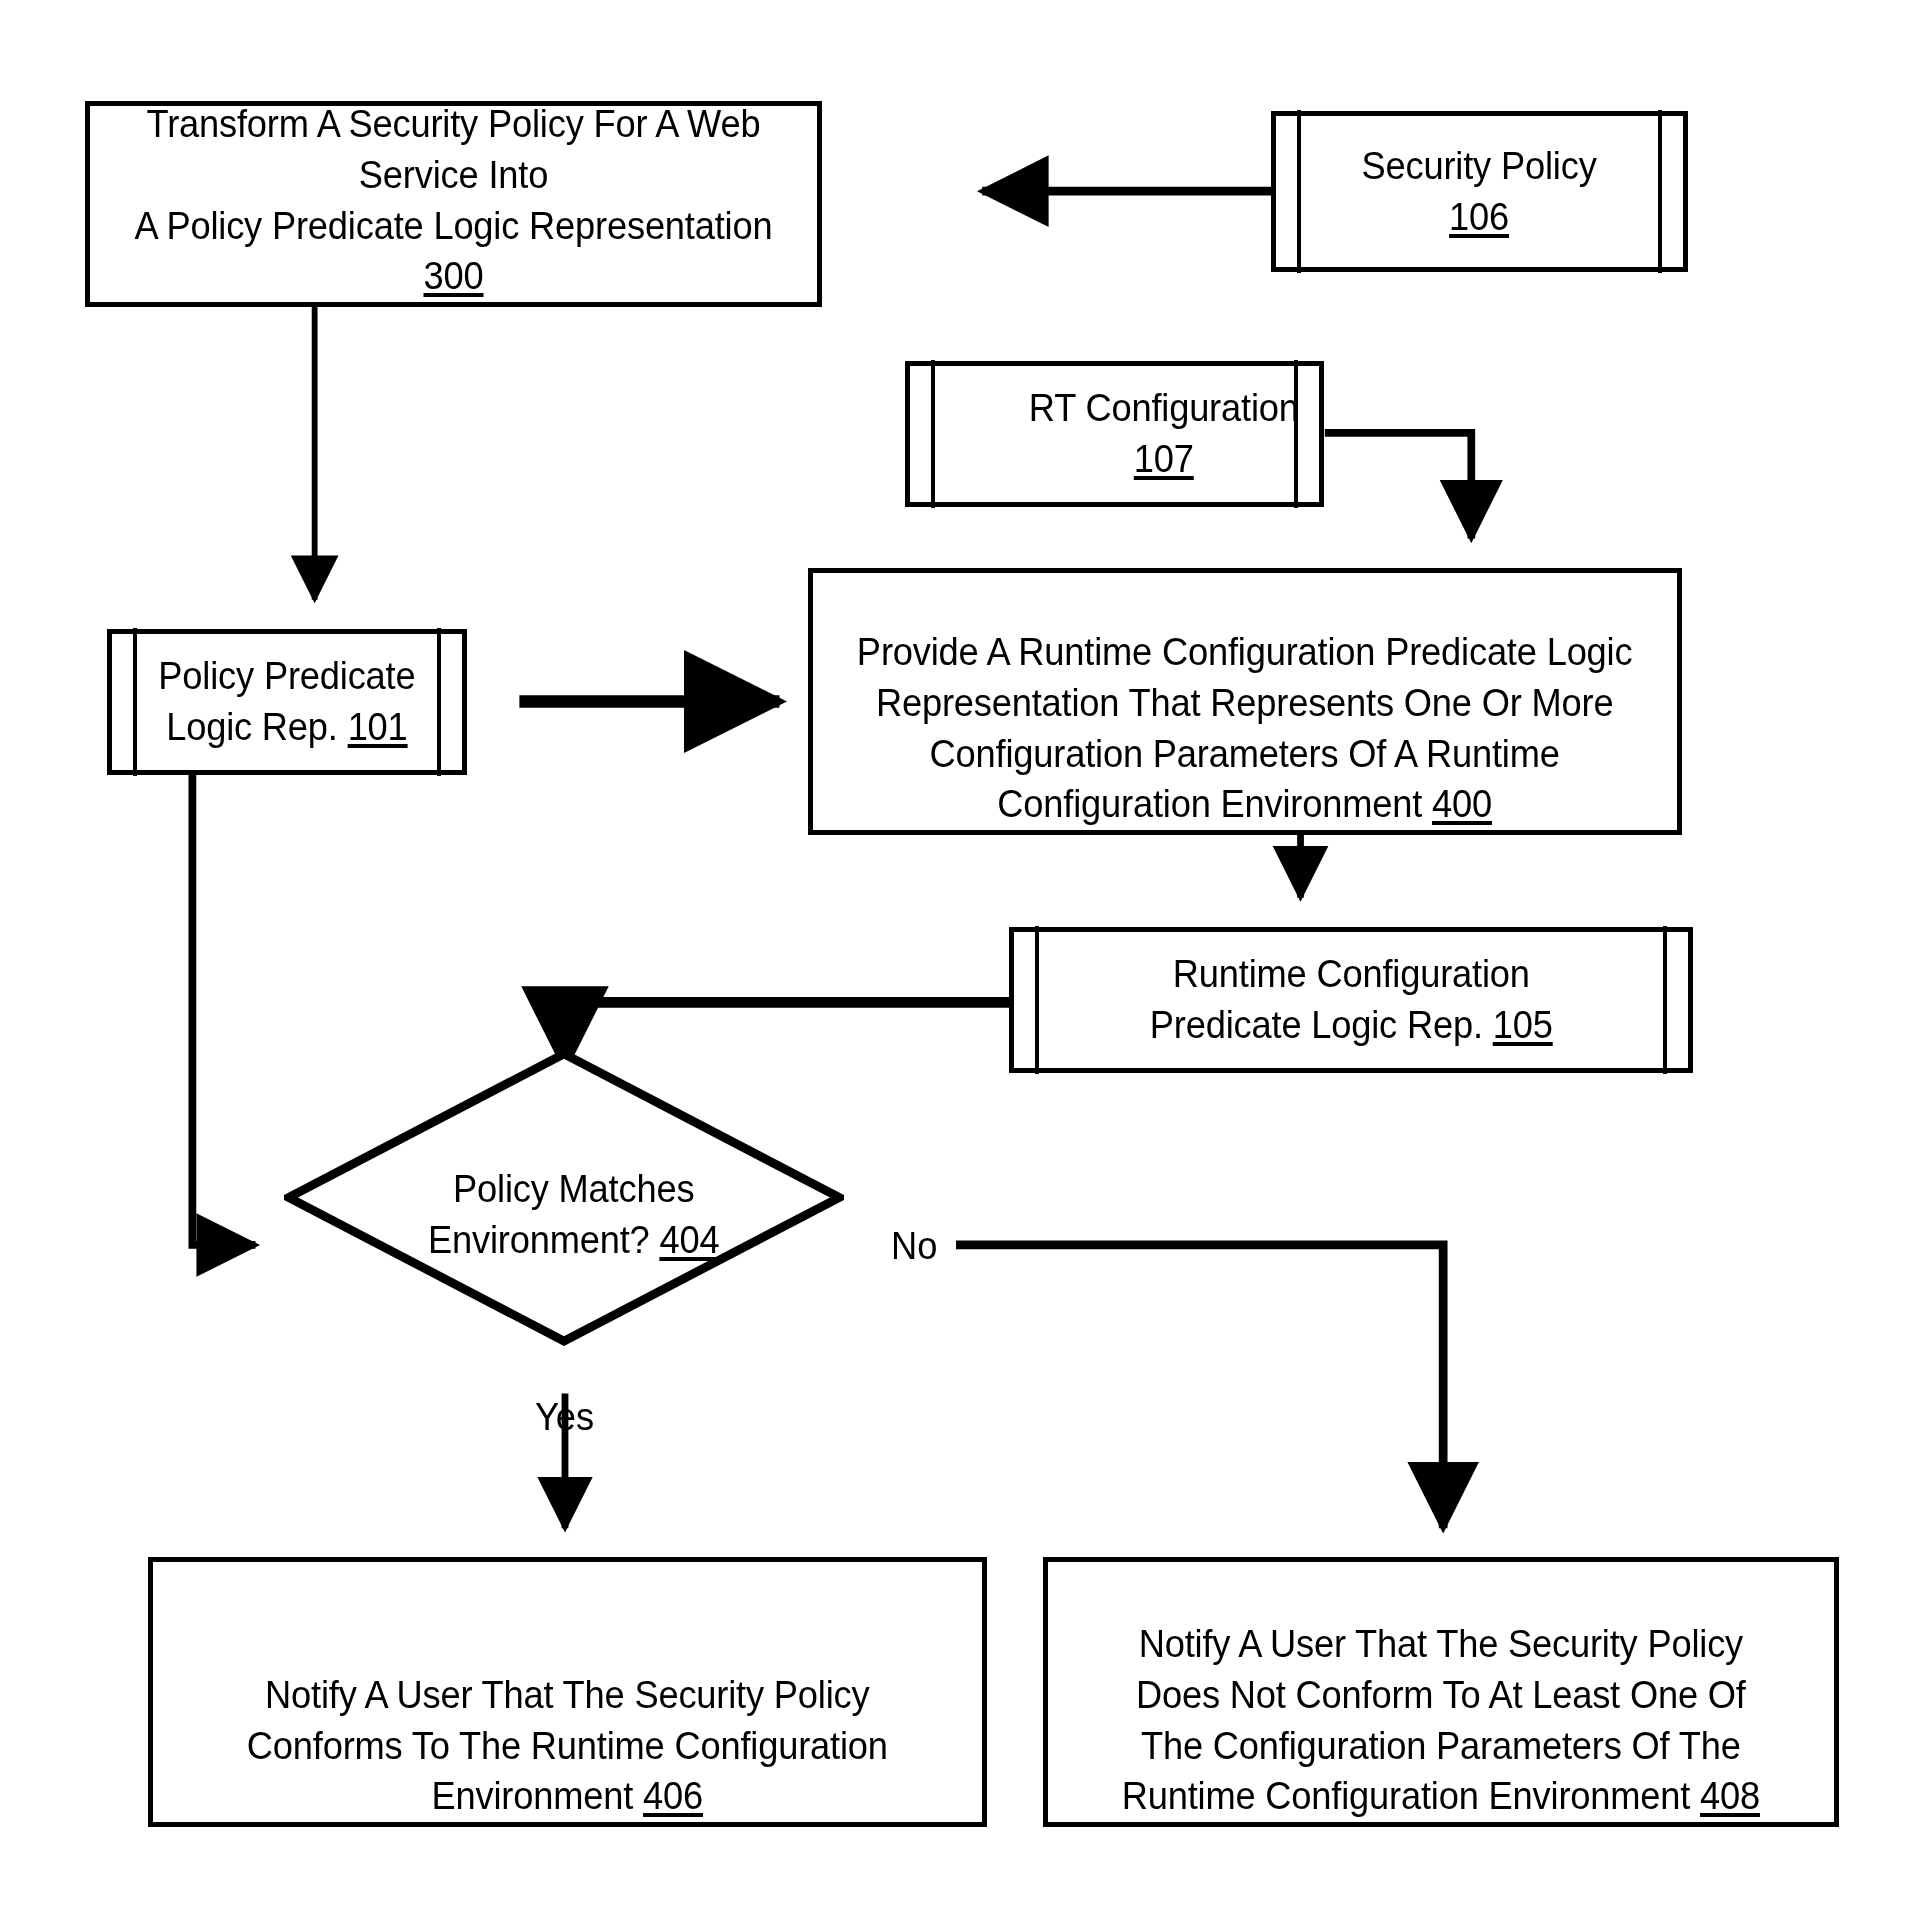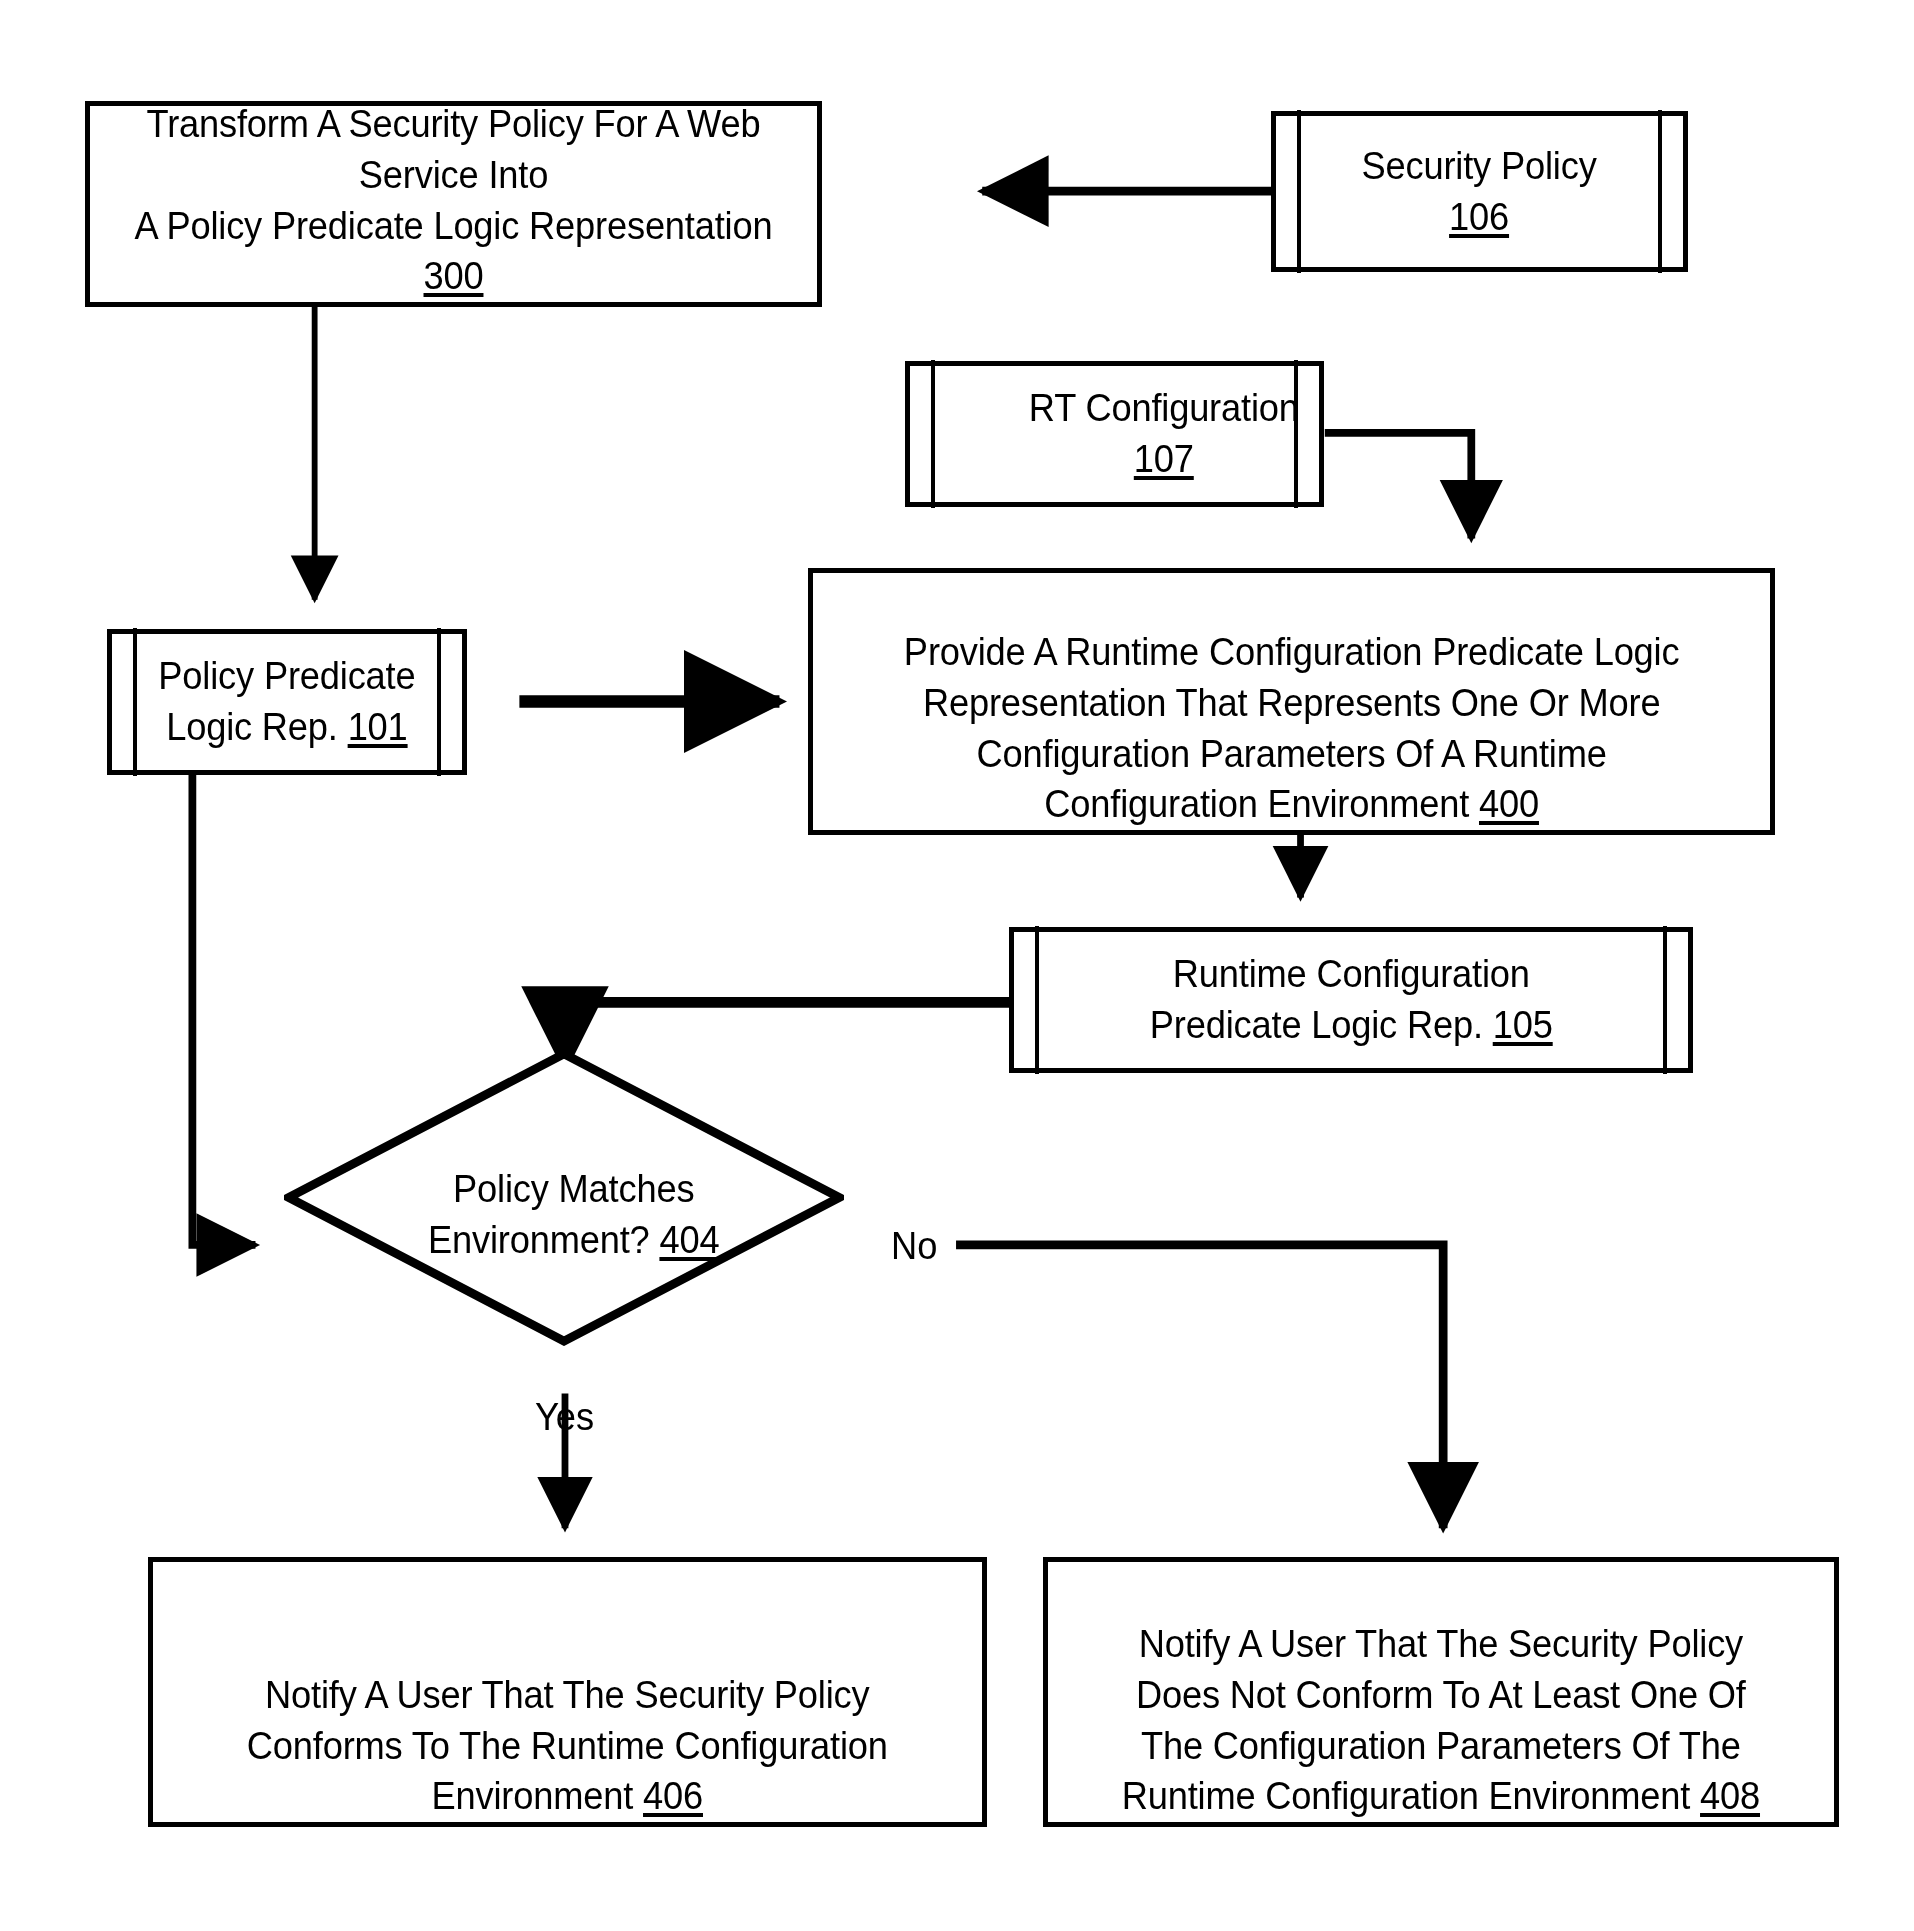--- a/index.html
+++ b/index.html
@@ -80,21 +80,21 @@
 
   #node-106 { left: 1271px; top: 111px;  width: 417px;  height: 161px; }
   #node-106 .label { font-size: 39px; }
 
   #node-107 { left: 905px;  top: 361px;  width: 419px;  height: 146px; justify-content: flex-end; }
   #node-107 .label { font-size: 39px; }
 
   #node-101 { left: 107px;  top: 629px;  width: 360px;  height: 146px; }
   #node-101 .label { font-size: 39px; }
 
-  #node-400 { left: 808px;  top: 568px;  width: 967px;  height: 267px; }
+  #node-400 { left: 808px;  top: 568px;  width: 874px;  height: 267px; }
   #node-400 .label { font-size: 39px; }
 
   #node-105 { left: 1009px; top: 927px;  width: 684px;  height: 146px; }
   #node-105 .label { font-size: 39px; }
 
   #node-406 { left: 148px;  top: 1557px; width: 839px;  height: 270px; }
   #node-406 .label { font-size: 39px; }
 
   #node-408 { left: 1043px; top: 1557px; width: 796px;  height: 270px; }
   #node-408 .label { font-size: 39px; }

